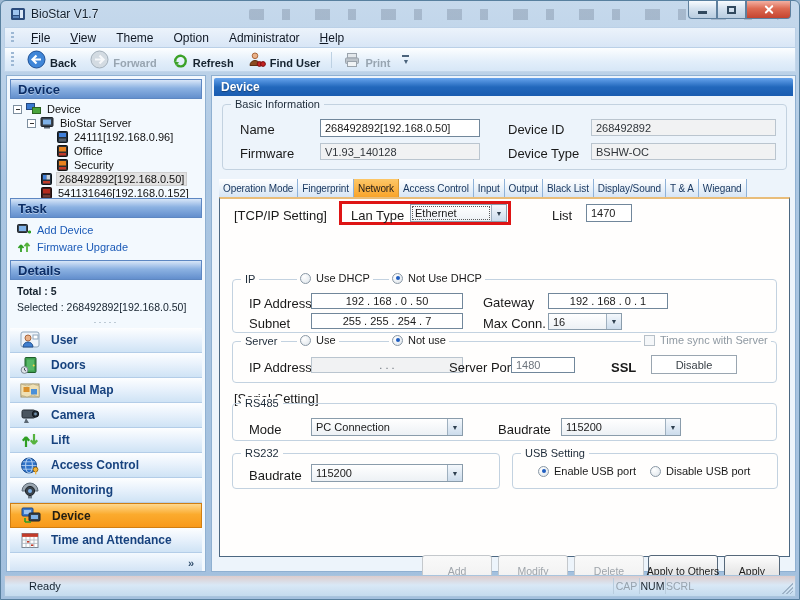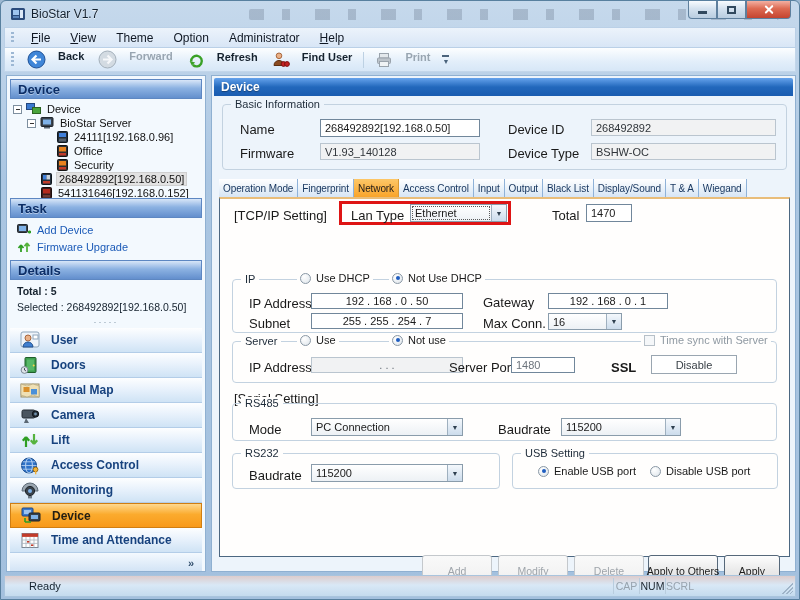--- a/index.html
+++ b/index.html
@@ -25,21 +25,21 @@
   .glyph-close::after{transform:rotate(-45deg)}
 
   
   .menubar{position:absolute;left:3px;right:3px;top:26px;height:21px;background:linear-gradient(#ecf3fb,#d8e6f6);border:1px solid #bad0e7;display:flex;align-items:center;padding-left:16px}
   .bar-grip{position:absolute;left:6px;top:4px;bottom:4px;width:3px;background:repeating-linear-gradient(180deg,#9db8d4 0 2px,transparent 2px 4px)}
   .menu-item{padding:2px 10px;font-size:12px;color:#101824}
   .menu-item u{text-decoration:underline}
 
   
   .toolbar{position:absolute;left:3px;right:3px;top:47px;height:24px;background:linear-gradient(#fcfeff,#e2eefa 60%,#d7e7f7);border:1px solid #c2d6ea;border-top:none;display:flex;align-items:center;padding-left:16px;gap:2px}
-  .tool-btn{display:flex;align-items:flex-start;gap:12px;padding:1px 6px;font-weight:700;font-size:11px;color:#15222e;border-radius:3px}
+  .tool-btn{display:flex;align-items:flex-end;gap:4px;padding:1px 6px;font-weight:700;font-size:11px;color:#15222e;border-radius:3px}
   .tool-btn.disabled{color:#98a5b1}
   .tool-sep{width:1px;height:16px;background:#bdd1e3;margin:0 3px}
   .overflow-btn{margin-left:4px;display:flex;flex-direction:column;align-items:center;color:#4a637c;font-size:7px;line-height:5px}
   .overflow-btn .bar{width:7px;height:1.6px;background:#4a637c;margin-bottom:1.5px}
 
   
   .sidebar{position:absolute;left:5px;top:74px;width:200px;height:497px;background:#f3f9fe;border:1px solid #8fb0d1}
   .main{position:absolute;left:210px;top:74px;width:585px;height:497px;background:#edf4fb;border:1px solid #8fb0d1}
 
   
@@ -427,21 +427,21 @@
 
     <div class="tab-content">
       <span class="lbl" style="left:14px;top:9px">[TCP/IP Setting]</span>
 
       <div class="red-callout" style="left:119px;top:2px;width:172px;height:24px"></div>
       <span class="lbl" style="left:131px;top:9px">Lan Type</span>
       <div class="combo focus" style="left:190px;top:5px;width:97px;height:18px">
         <span class="txt">Ethernet</span>
         <span class="arr">▼</span>
       </div>
-      <span class="lbl" style="left:332px;top:9px">Total</span>
+      <span class="lbl" style="left:332px;top:9px">List</span>
       <div class="field" style="left:366px;top:5px;width:46px;height:18px">1470</div>
 
 
       <div class="group" style="left:12px;top:80px;width:545px;height:54px">
         <span class="legend">IP</span>
         <div class="radio-wrap" style="left:64px;top:-8px">
           <span class="radio"></span>
           <span>Use DHCP</span>
         </div>
         <div class="radio-wrap" style="left:156px;top:-8px">

